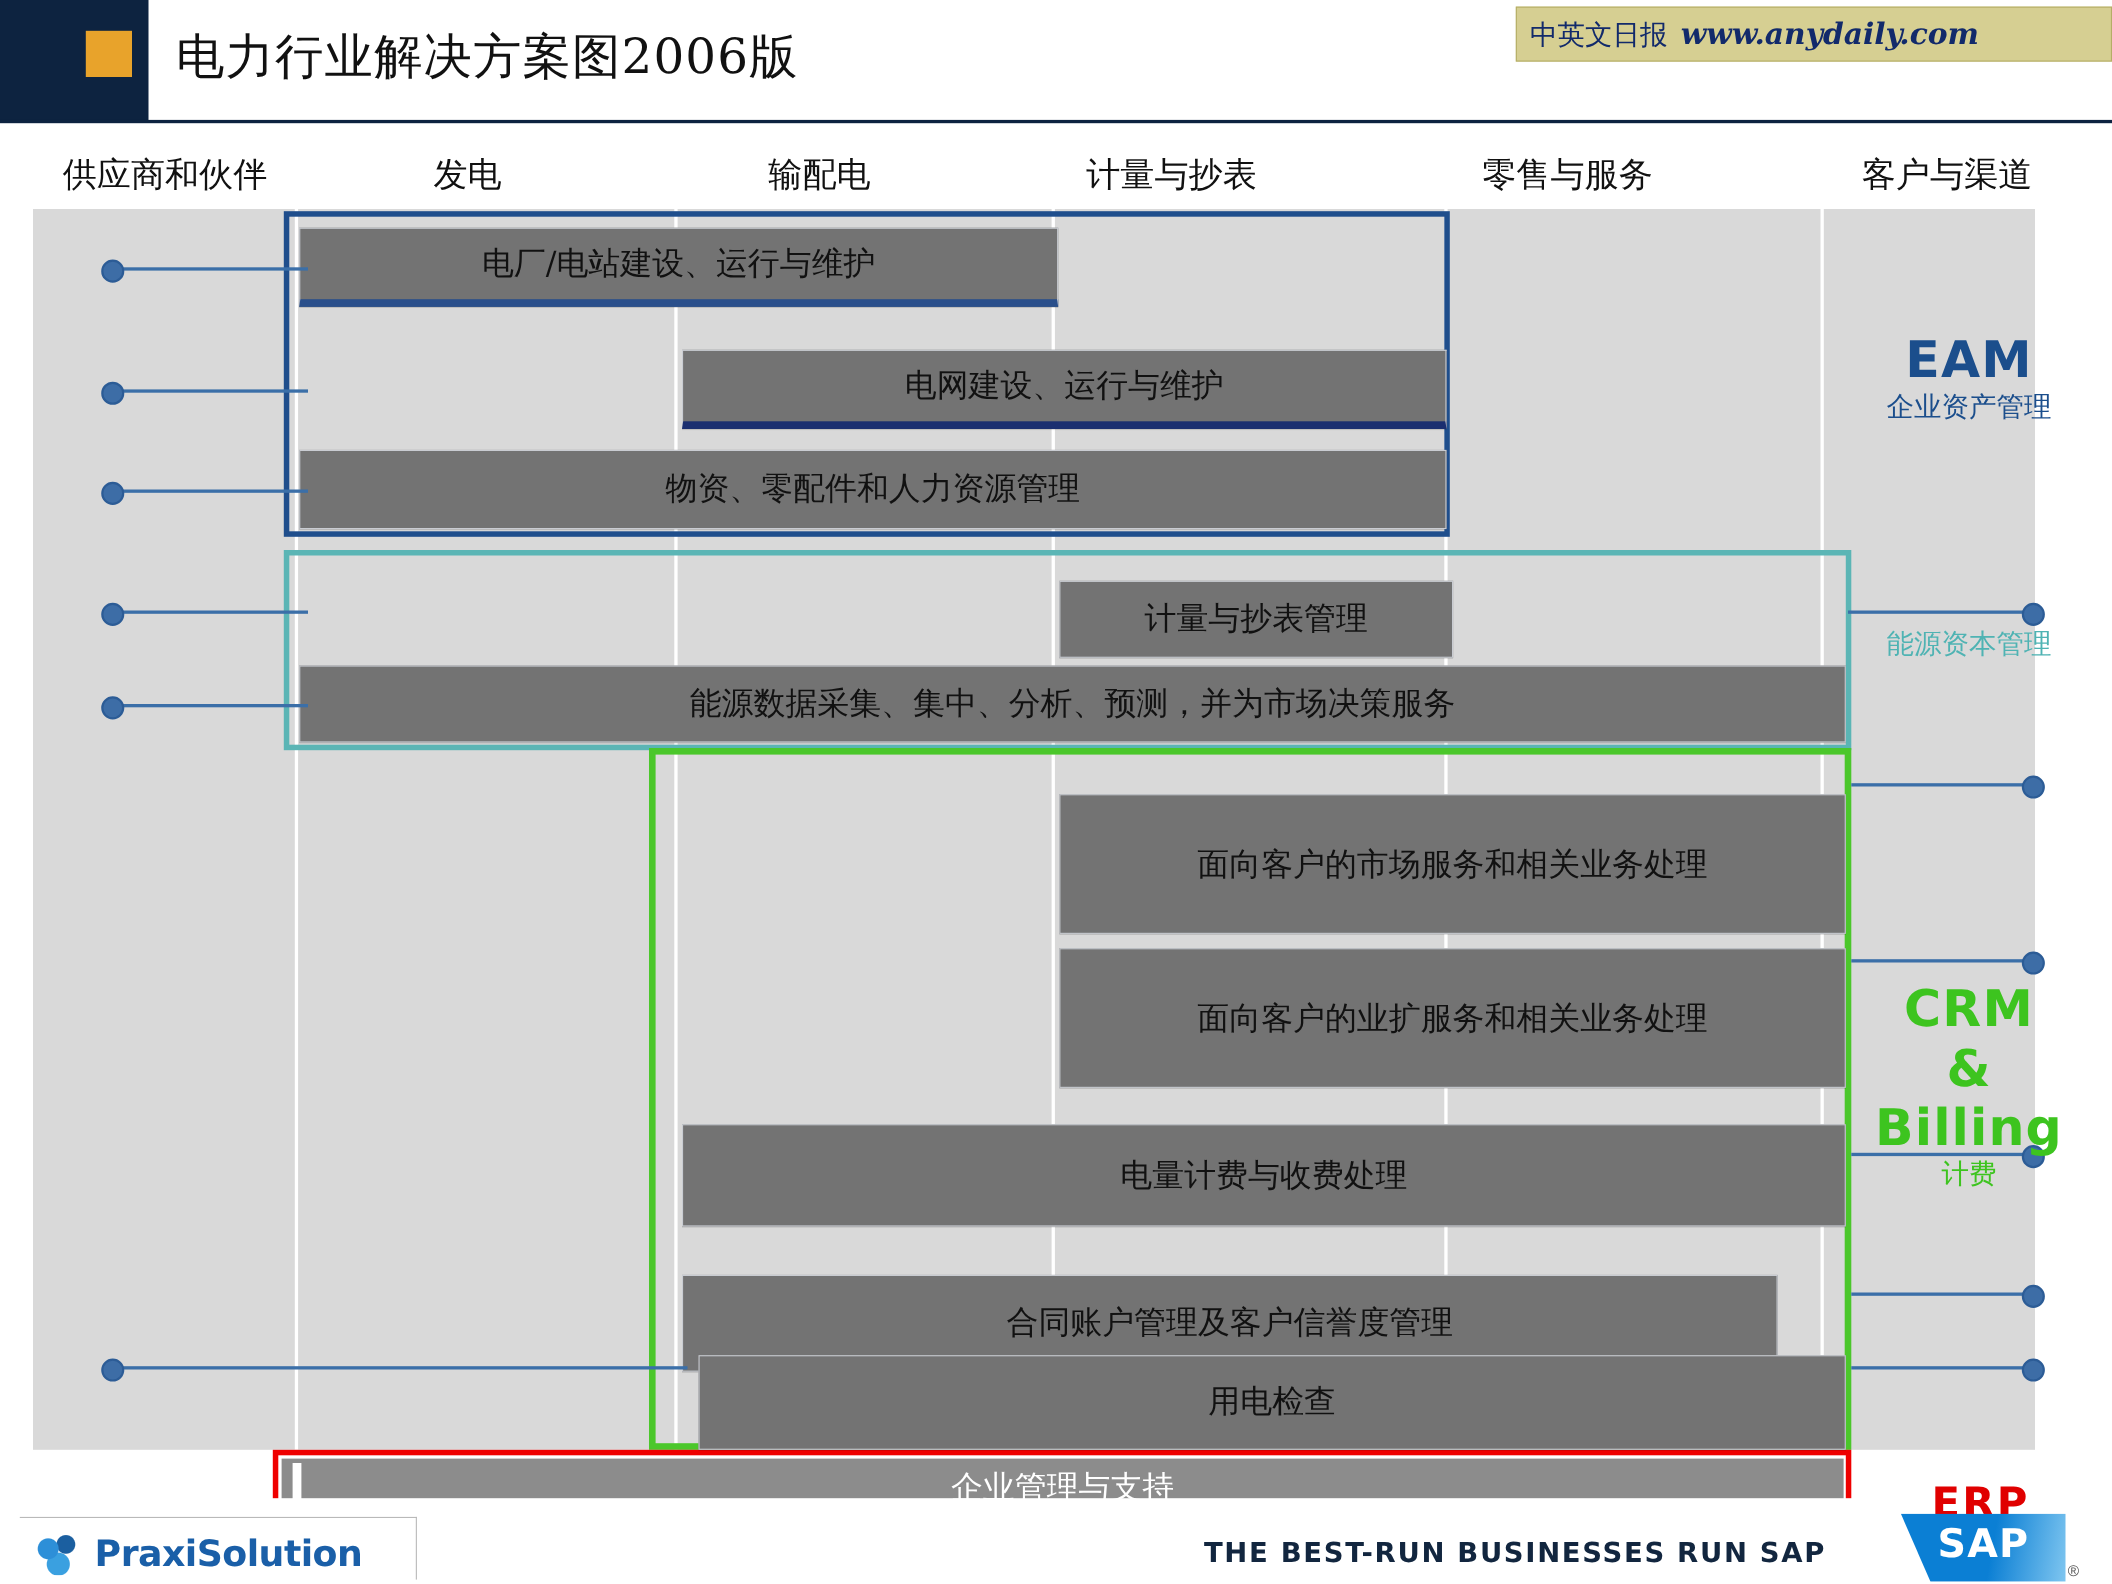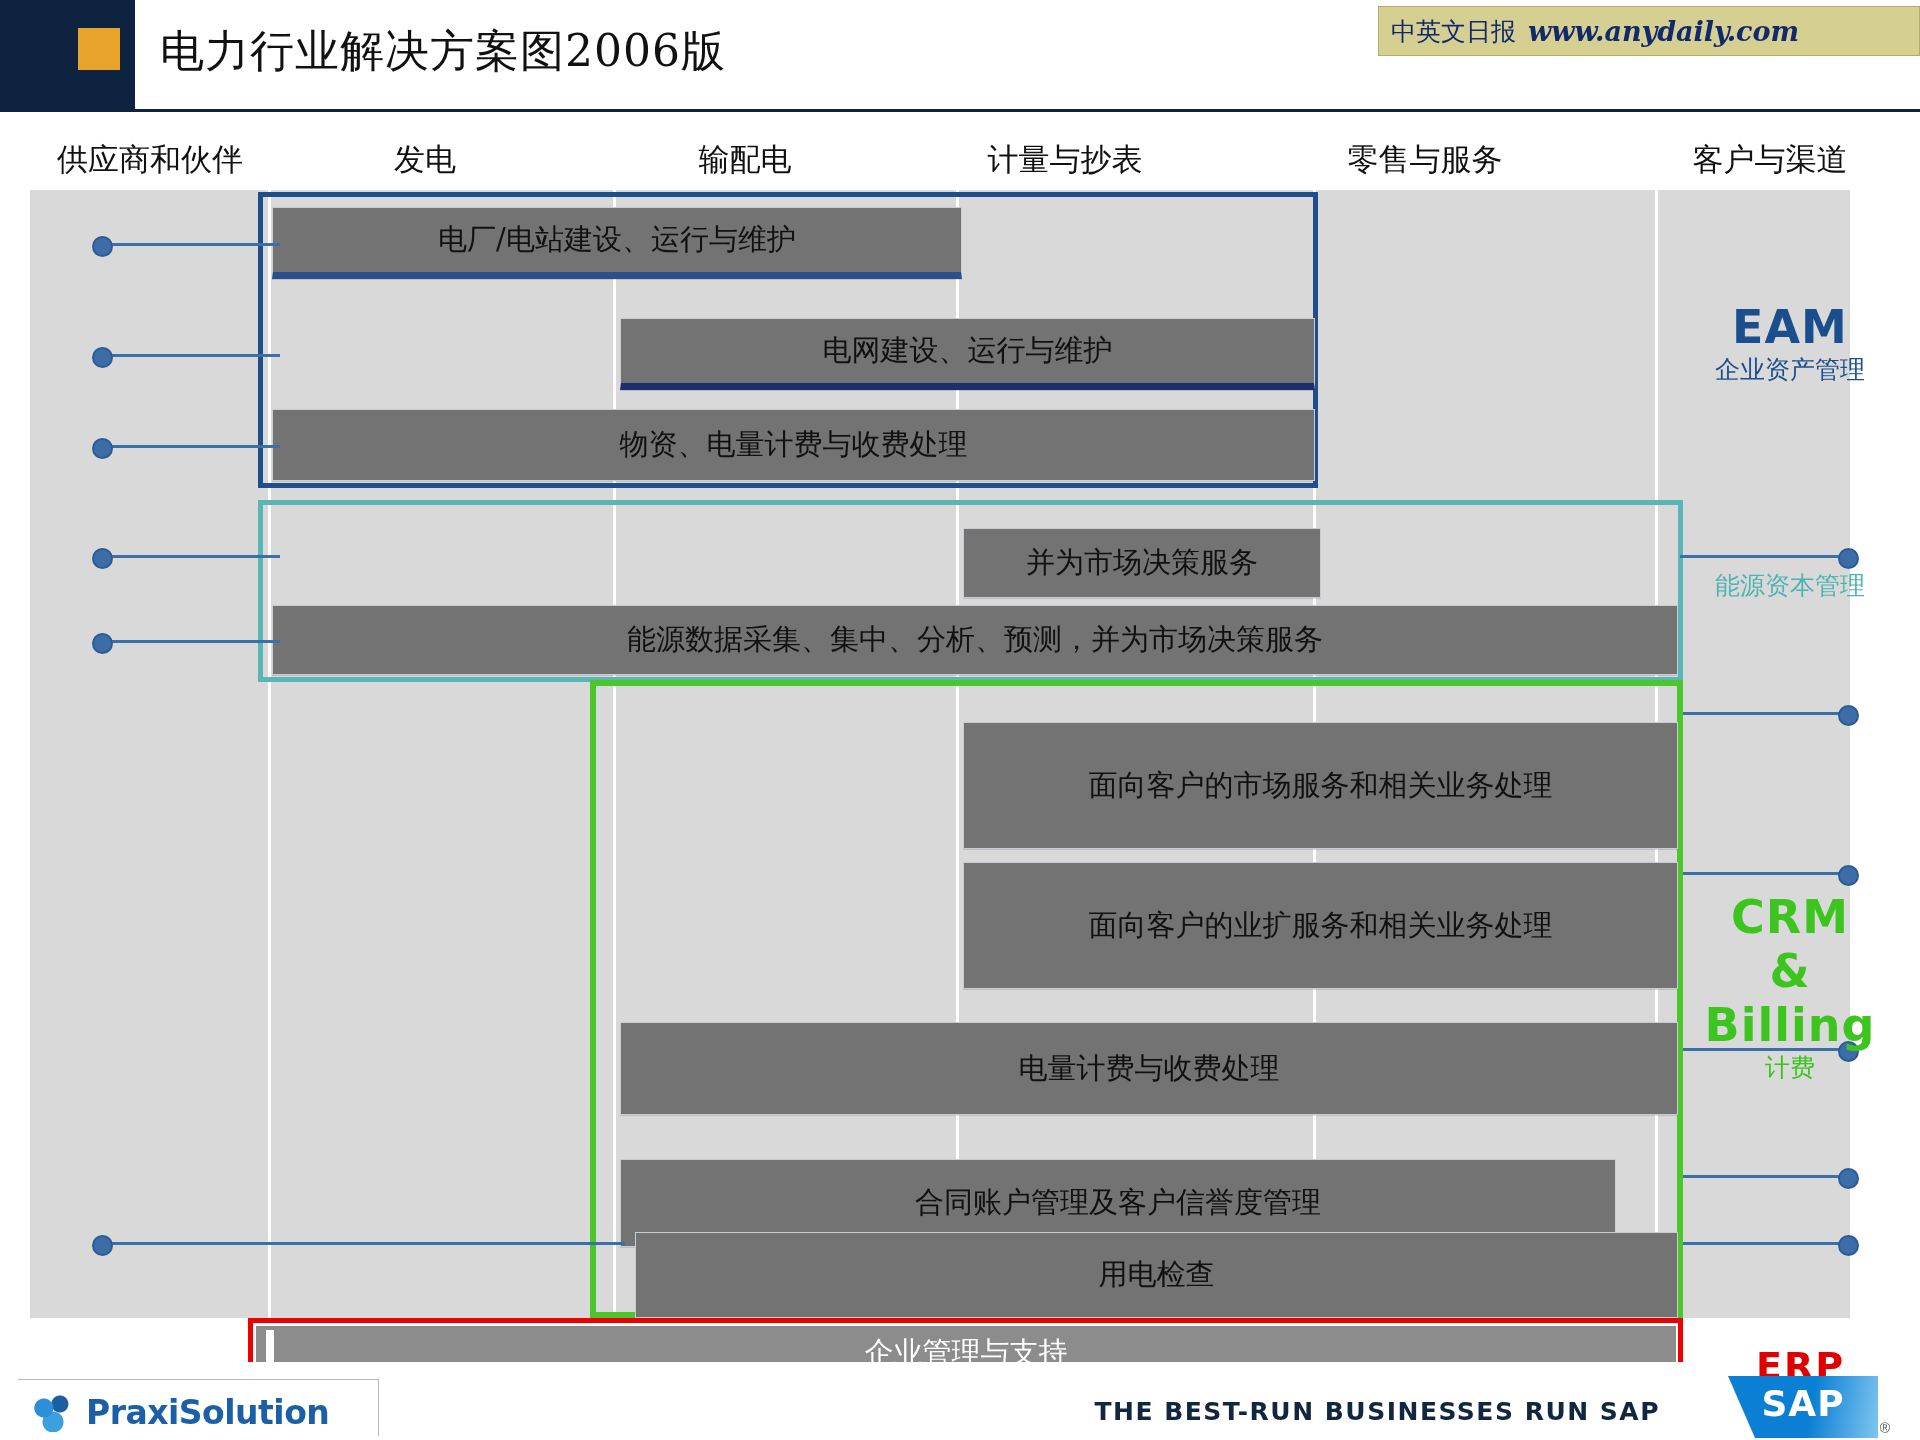--- a/index.html
+++ b/index.html
@@ -193,23 +193,23 @@
 
 <div class="frame" id="frame-eam" style="left:258px;top:192px;width:1060px;height:296px;"></div>
 <div class="frame" id="frame-ecm" style="left:258px;top:500px;width:1425px;height:182px;"></div>
 <div class="frame" id="frame-crm" style="left:590px;top:680px;width:1093px;height:638px;"></div>
 <div class="frame" id="frame-erp" style="left:248px;top:1318px;width:1435px;height:70px;"></div>
 
 <div class="box box-shadow-blue" style="left:272px;top:207px;width:690px;height:72px;">电厂/电站建设、运行与维护</div>
 
 <div class="box box-shadow-navy" style="left:620px;top:318px;width:695px;height:72px;">电网建设、运行与维护</div>
 
-<div class="box" style="left:272px;top:409px;width:1043px;height:72px;">物资、电量计费与收费处理</div>
-
-<div class="box" style="left:963px;top:528px;width:358px;height:70px;">并为市场决策服务</div>
+<div class="box" style="left:272px;top:409px;width:1043px;height:72px;">物资、零配件和人力资源管理</div>
+
+<div class="box" style="left:963px;top:528px;width:358px;height:70px;">计量与抄表管理</div>
 
 <div class="box" style="left:272px;top:605px;width:1406px;height:70px;">能源数据采集、集中、分析、预测，并为市场决策服务</div>
 
 <div class="box" style="left:963px;top:722px;width:715px;height:127px;">面向客户的市场服务和相关业务处理</div>
 
 <div class="box" style="left:963px;top:862px;width:715px;height:127px;">面向客户的业扩服务和相关业务处理</div>
 
 <div class="box" style="left:620px;top:1022px;width:1058px;height:93px;">电量计费与收费处理</div>
 
 <div class="box" style="left:620px;top:1159px;width:996px;height:88px;">合同账户管理及客户信誉度管理</div>

